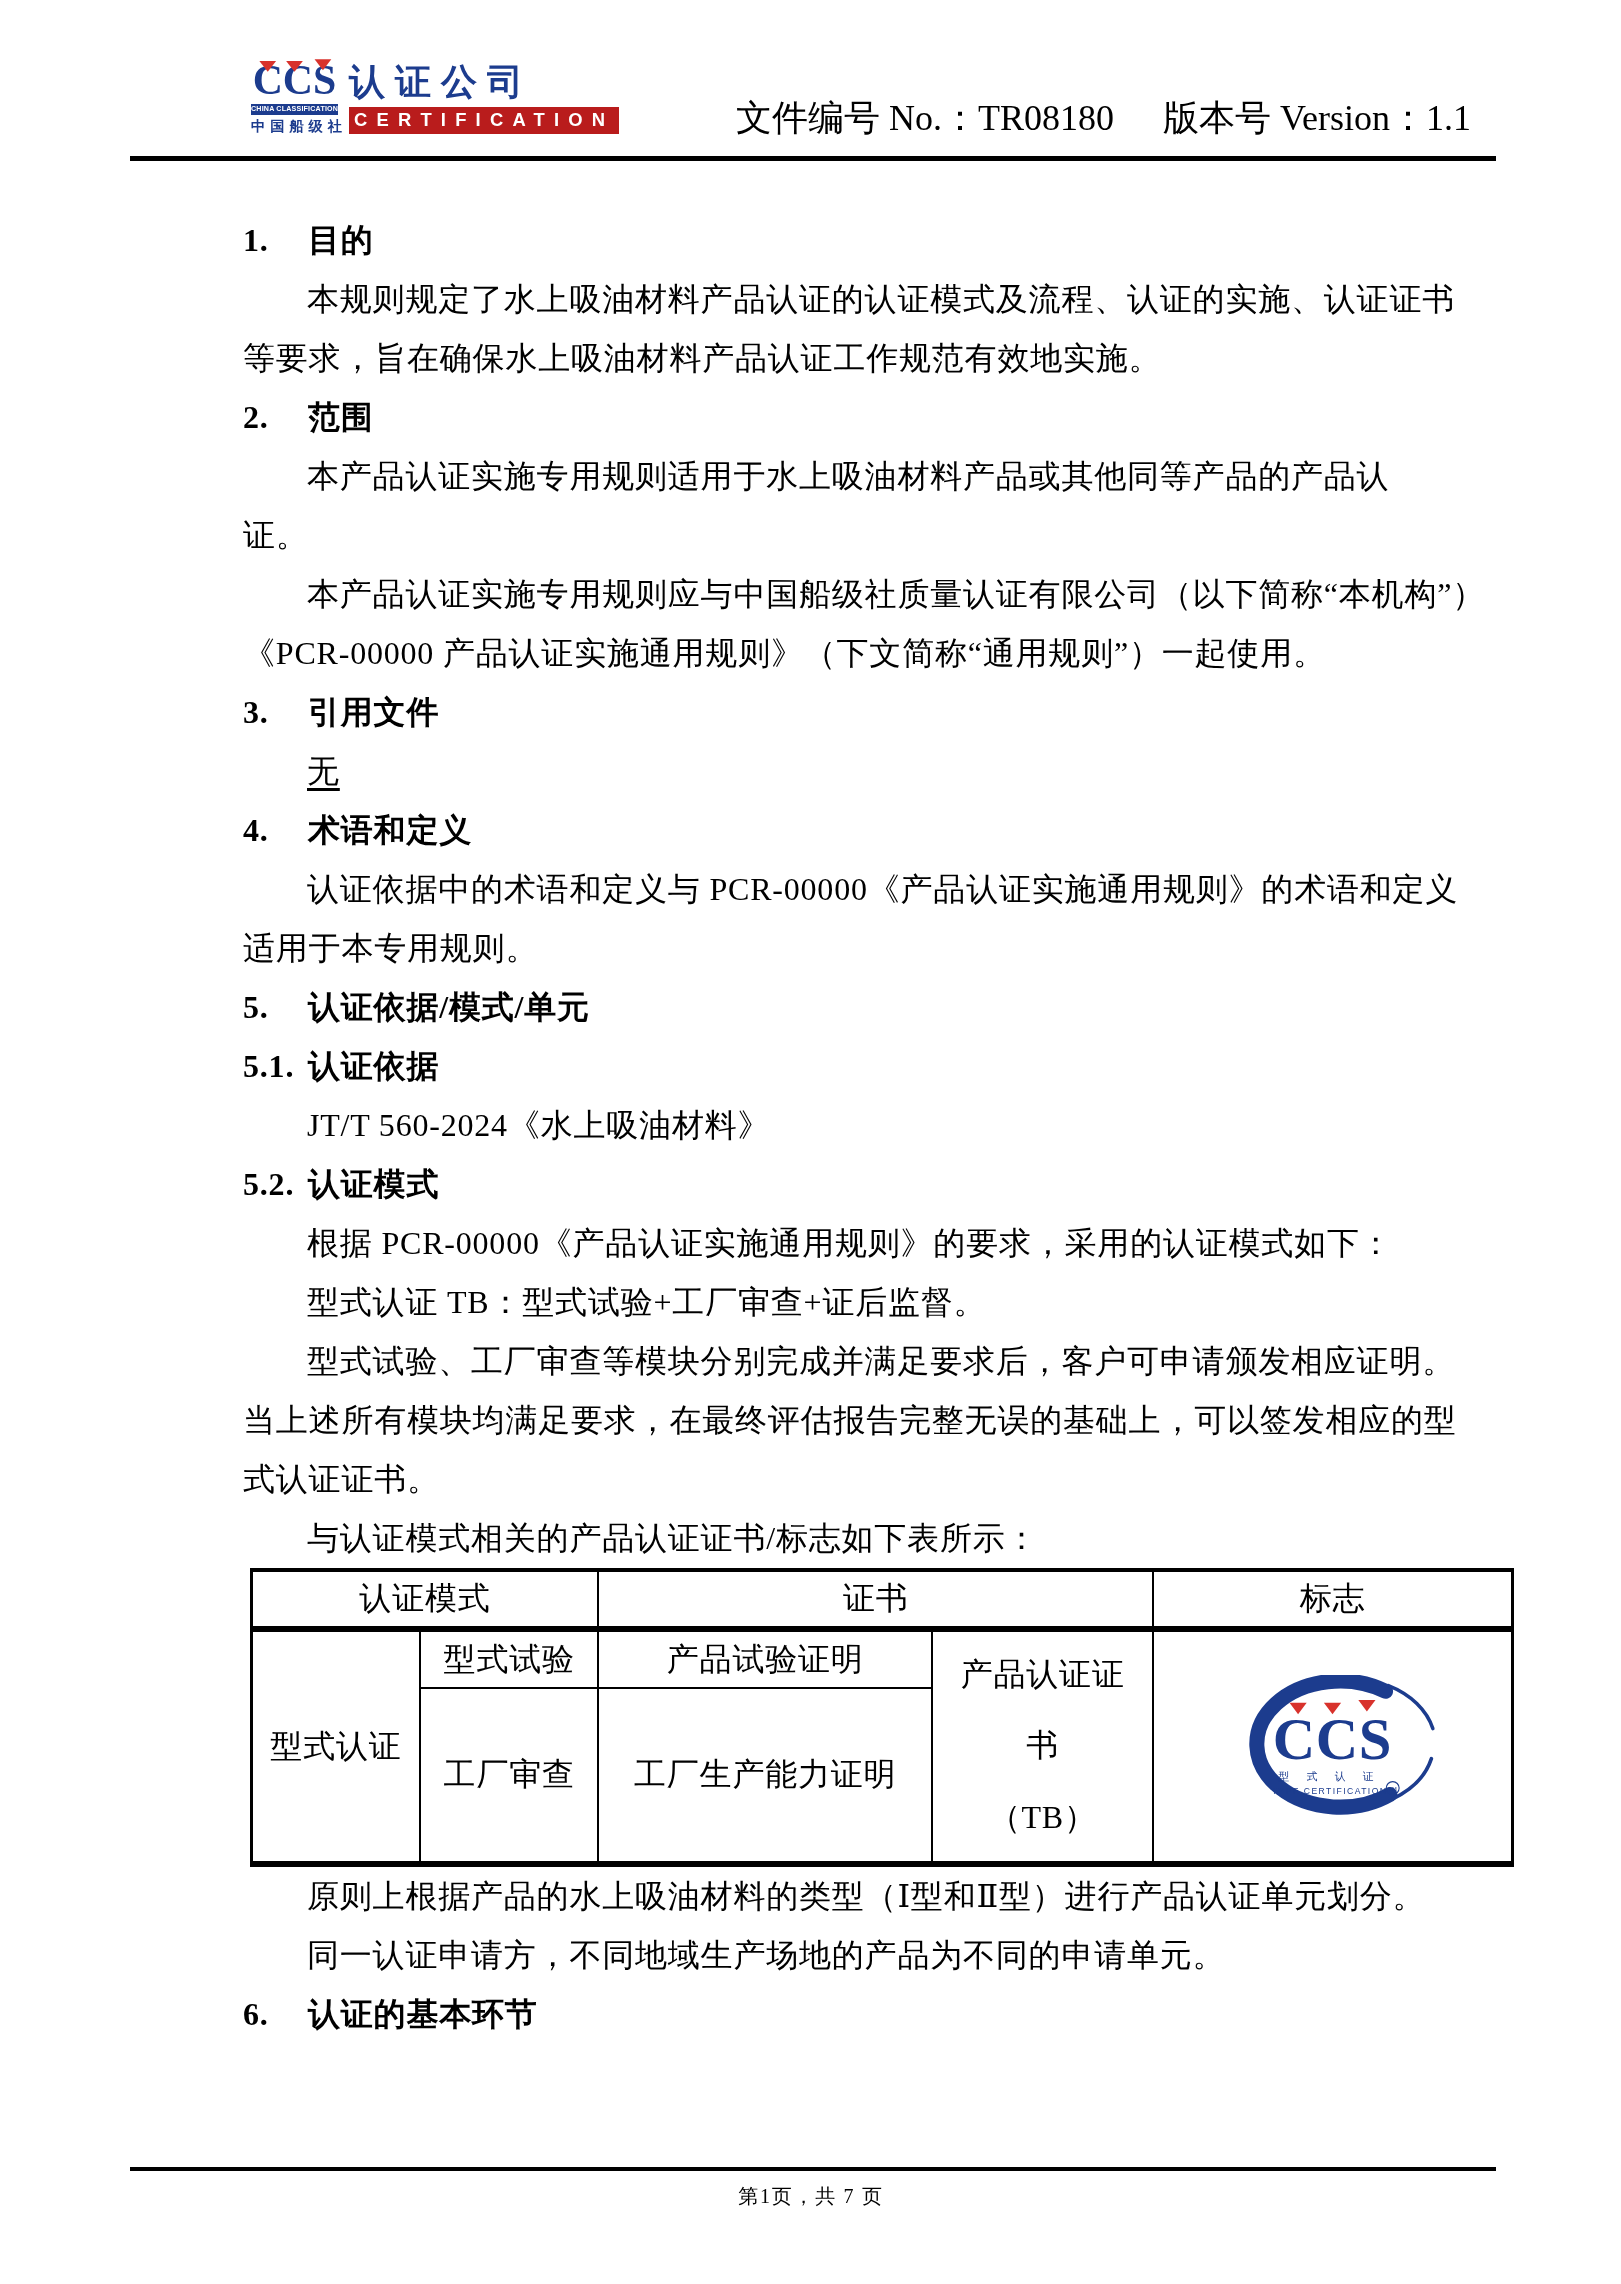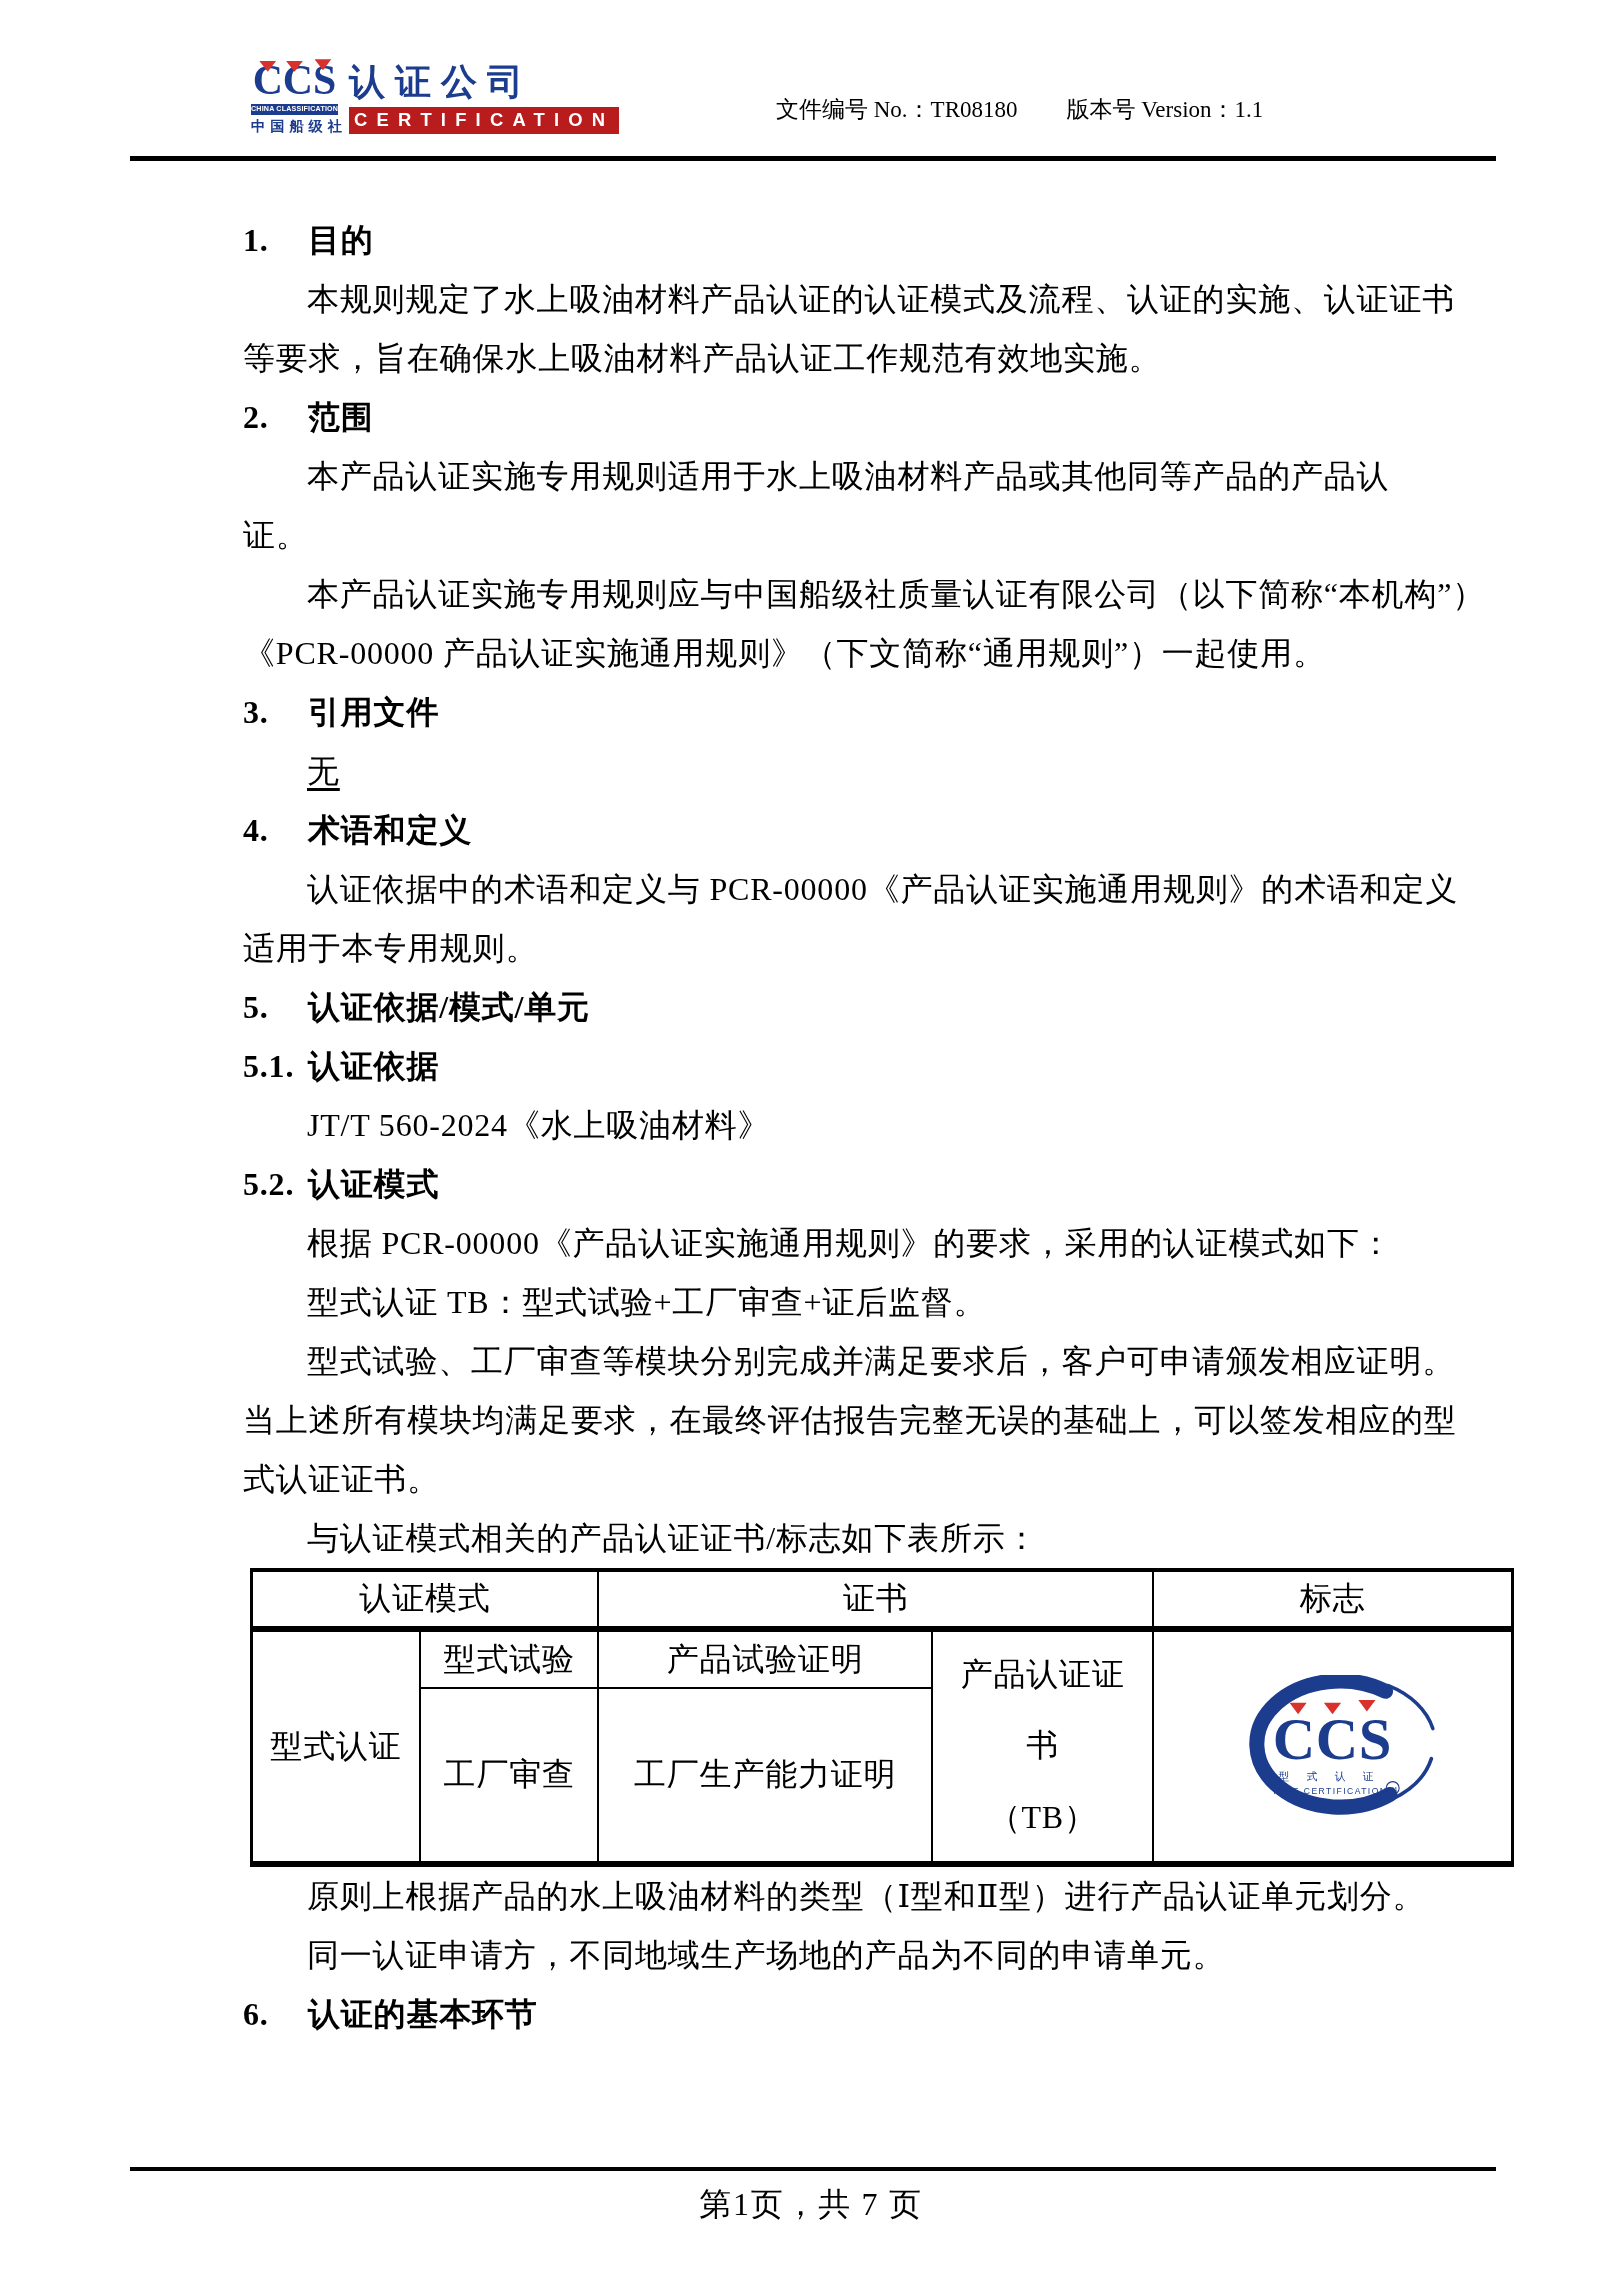--- a/index.html
+++ b/index.html
@@ -12,21 +12,21 @@
   .ccs-svg{display:block;width:87px;height:44px;}
   .soc-bar{margin-top:0.8px;background:#1c3c8e;color:#fff;font-family:"Liberation Sans",sans-serif;
            font-size:7.1px;font-weight:bold;text-align:center;padding:1.7px 0;letter-spacing:0.2px;white-space:nowrap;}
   .soc-cn{margin-top:1.7px;color:#1c3c8e;font-weight:bold;font-size:14.2px;letter-spacing:5px;
           white-space:nowrap;font-family:"Liberation Sans",sans-serif;}
   .cmp-block{display:flex;flex-direction:column;}
   .cmp-cn{color:#1c3c8e;font-family:"Liberation Sans",sans-serif;font-weight:bold;
           font-size:36px;line-height:45px;letter-spacing:10px;white-space:nowrap;}
   .cmp-bar{margin-top:2.5px;background:#b91c1c;color:#fff;font-family:"Liberation Sans",sans-serif;
            font-weight:bold;font-size:18.4px;letter-spacing:9.2px;text-align:center;padding:2.5px 5px;white-space:nowrap;}
-  .hdr-meta{position:absolute;left:776px;top:94px;font-size:23px;white-space:nowrap;}
+  .hdr-meta{position:absolute;left:736px;top:94px;font-size:36px;white-space:nowrap;}
   .hdr-meta .gap{display:inline-block;width:49px;}
   .hdr-rule{position:absolute;left:130px;top:156px;width:1366px;height:5px;background:#000;}
 
   
   .content{position:absolute;left:243px;top:211px;width:1270px;font-size:32px;letter-spacing:0.8px;}
   .line{height:59px;display:flex;align-items:center;white-space:nowrap;}
   .line.ind{padding-left:64px;}
   .hline{font-weight:bold;}
   .hline .num{display:inline-block;min-width:65px;}
   .u{text-decoration:underline;text-underline-offset:5.9px;}
@@ -42,21 +42,21 @@
   .cert-table tr.r-bot{height:176px;}
   .cert-cell-inner{height:215px;display:flex;flex-direction:column;justify-content:space-around;align-items:center;}
   .mark-cell{vertical-align:top;}
   .mark-cell-inner{display:flex;justify-content:center;padding-top:5px;}
 
   
   .after-table{margin-top:54px;}
 
   
   .ftr-rule{position:absolute;left:130px;top:2167px;width:1366px;height:4.2px;background:#000;}
-  .ftr-text{position:absolute;left:0;top:2183px;width:100%;text-align:center;font-size:32px;letter-spacing:1.7px;}
+  .ftr-text{position:absolute;left:0;top:2183px;width:100%;text-align:center;font-size:20px;letter-spacing:1.7px;}
 </style>
 </head>
 <body>
 
 <div class="page">
 
   <div class="hdr-logo">
     <div class="ccs-block">
       <svg class="ccs-svg" viewBox="0 0 104 52">
         <text x="52" y="42" text-anchor="middle" font-family="Liberation Serif, DejaVu Serif, serif" font-size="50" font-weight="bold" fill="#1c3c8e" letter-spacing="0">CCS</text>

